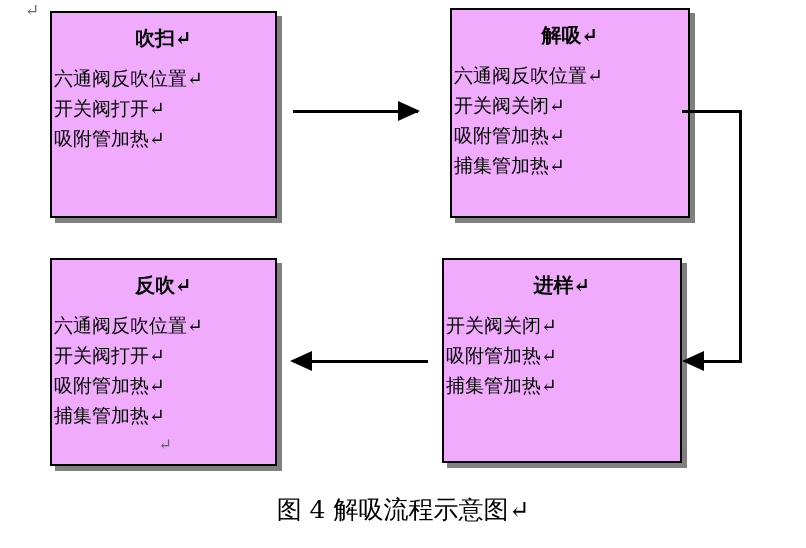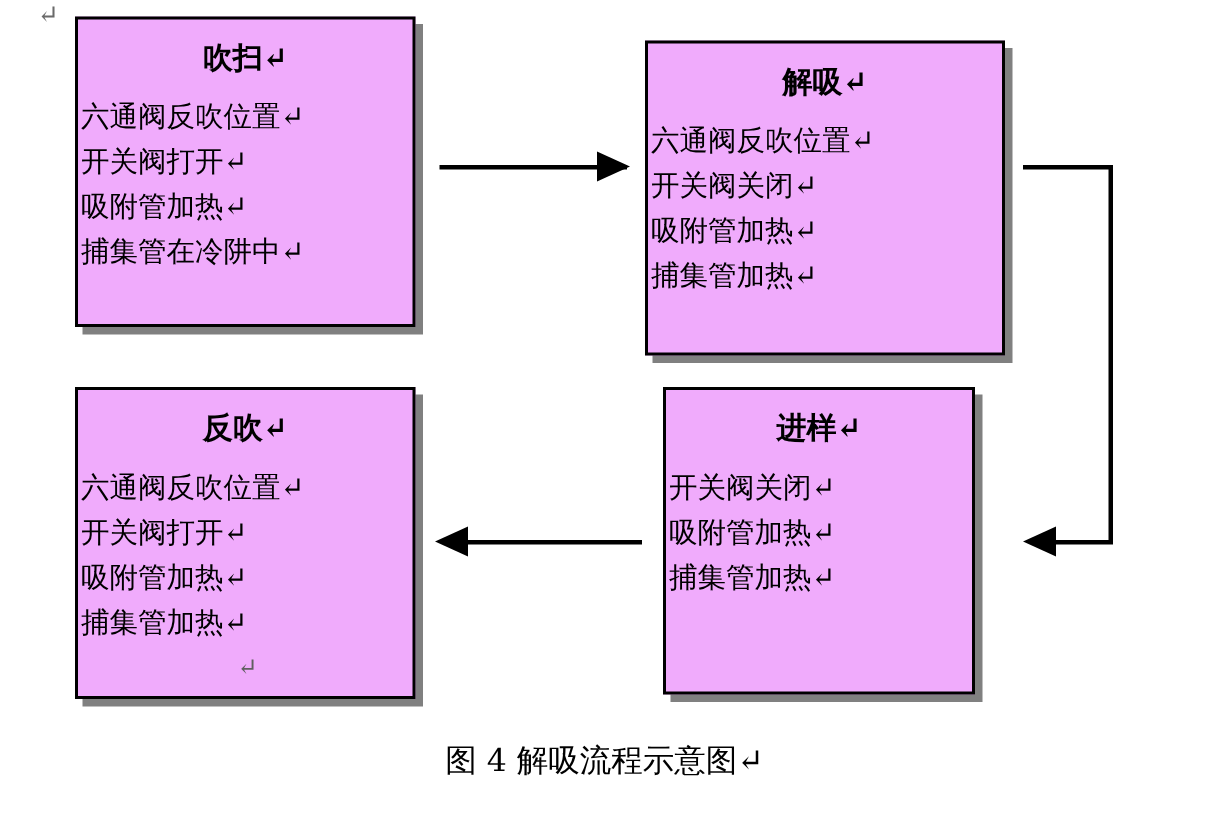--- a/index.html
+++ b/index.html
@@ -57,23 +57,23 @@
   }
   .pilcrow {
     color: #5f5f5f;
     font-size: 16px;
     vertical-align: 2px;
     padding-left: 1px;
   }
 
   
   #box-purge    { left: 50px;  top: 11px;  width: 227px; height: 207px; }
-  #box-desorb   { left: 430px; top: 8px;   width: 240px; height: 210px; margin-top: 19px; }
+  #box-desorb   { left: 450px; top: 8px;   width: 240px; height: 210px; }
   #box-backflush{ left: 50px;  top: 258px; width: 227px; height: 208px; }
-  #box-inject   { left: 442px; top: 258px; width: 208px; height: 205px; }
+  #box-inject   { left: 442px; top: 258px; width: 240px; height: 205px; }
 
   
   .conn {
     position: absolute;
     background: #000000;
   }
   .h-line { height: 3px; }
   .v-line { width: 3px; }
 
   .arrow-head {
@@ -106,21 +106,21 @@
   #conn-bottom-line { left: 310px; top: 360px; width: 118px; }
   #conn-bottom-head { left: 290px; top: 351px; }
 
   
   #caption {
     position: absolute;
     left: 0;
     top: 495px;
     width: 806px;
     text-align: center;
-    font-size: 21px;
+    font-size: 25px;
     line-height: 1.2;
     white-space: nowrap;
   }
 
   
   #stray-return {
     position: absolute;
     left: 25px;
     top: 0px;
     font-size: 17px;
@@ -133,21 +133,20 @@
 <div id="canvas">
 
   <span id="stray-return">↵</span>
 
   <div class="box" id="box-purge">
     <div class="box-title">吹扫↵</div>
     <div class="box-lines">
       <div class="box-line">六通阀反吹位置↵</div>
       <div class="box-line">开关阀打开↵</div>
       <div class="box-line">吸附管加热↵</div>
-      <div class="box-line">捕集管在冷阱中↵</div>
     </div>
   </div>
 
   <div class="box" id="box-desorb">
     <div class="box-title">解吸↵</div>
     <div class="box-lines">
       <div class="box-line">六通阀反吹位置↵</div>
       <div class="box-line">开关阀关闭↵</div>
       <div class="box-line">吸附管加热↵</div>
       <div class="box-line">捕集管加热↵</div>

